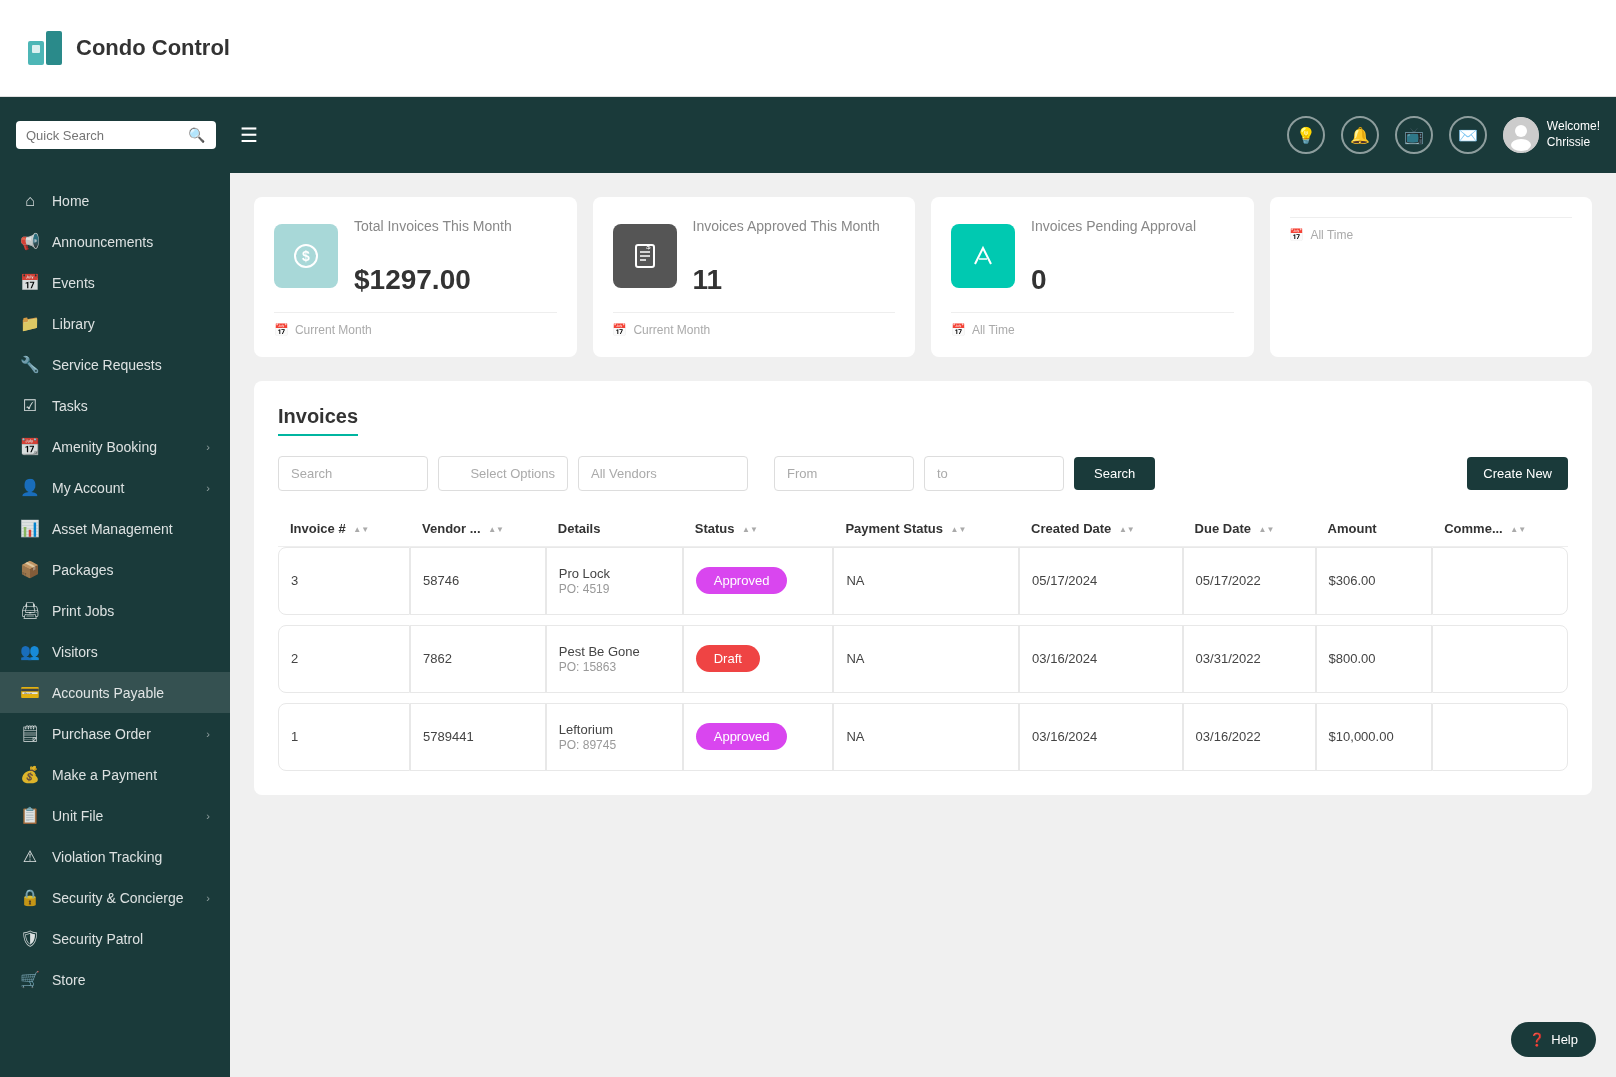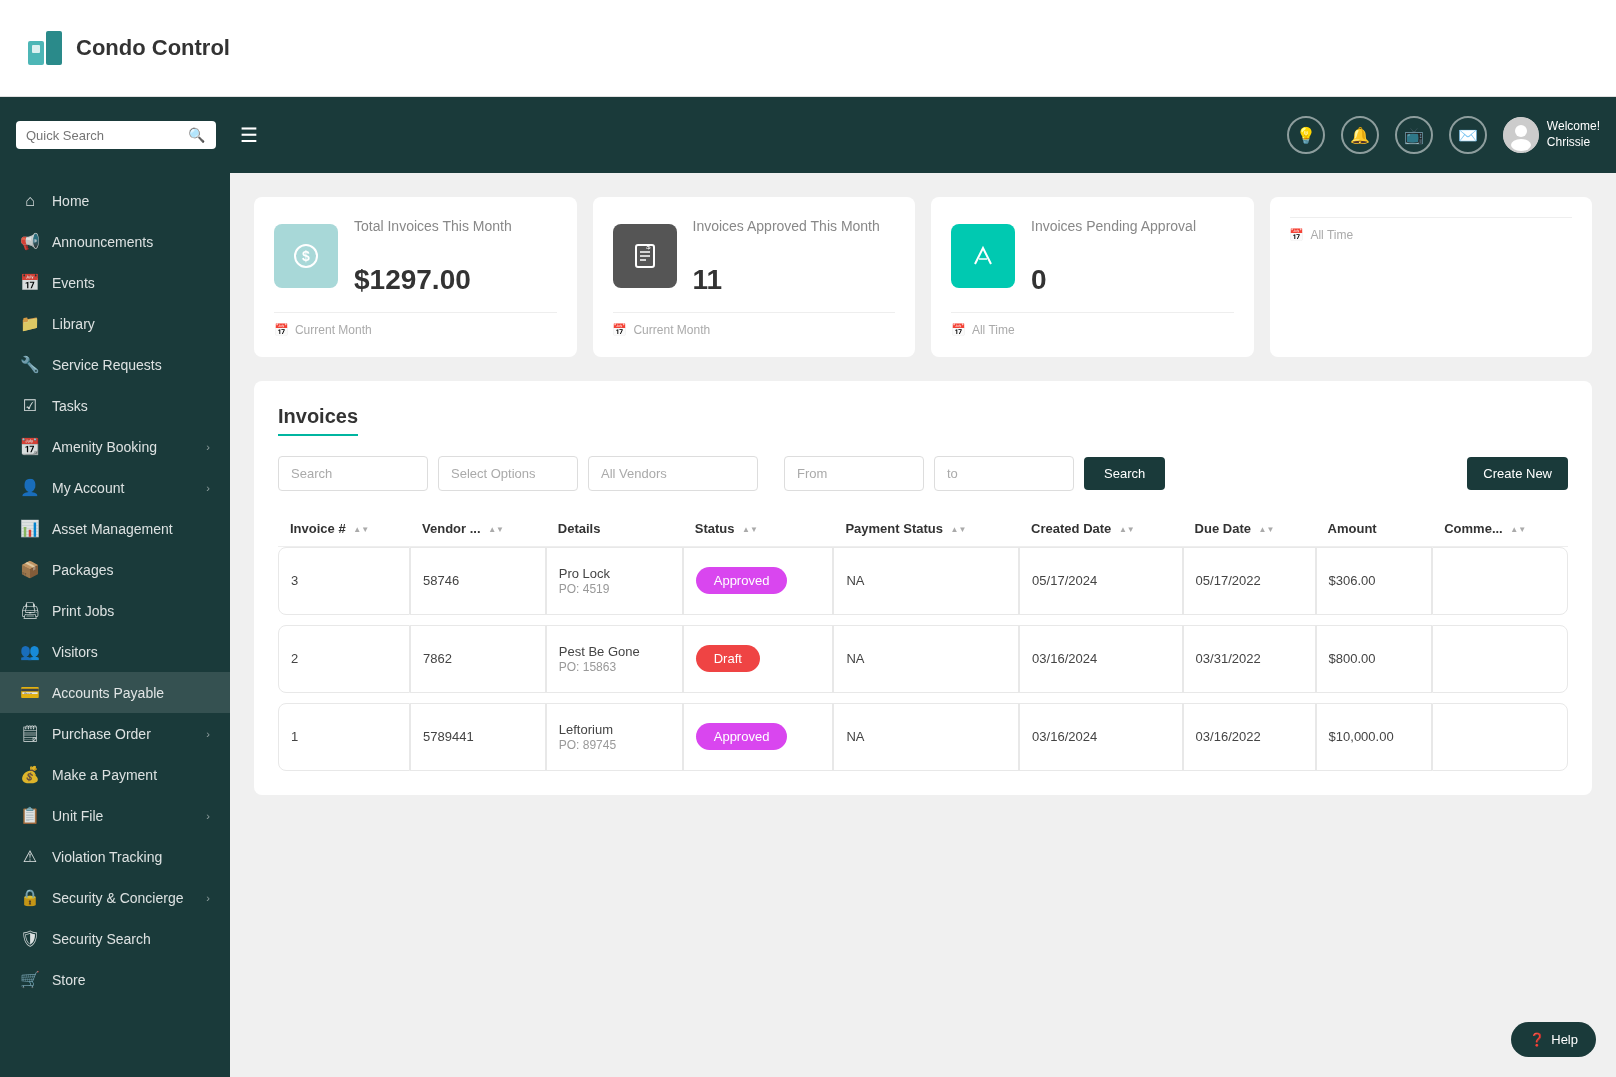--- a/index.html
+++ b/index.html
@@ -198,21 +198,21 @@
     .filter-input {
       border: 1px solid #ddd;
       border-radius: 4px;
       padding: 9px 12px;
       font-size: 13px;
       color: #555;
       outline: none;
     }
     .filter-input::placeholder { color: #aaa; }
     .filter-input.search-f { width: 150px; }
-    .filter-input.select-f { width: 140px; }
+    .filter-input.select-f { width: 130px; text-align: right; }
     .filter-input.vendor-f { width: 170px; }
     .filter-input.from-f { width: 140px; margin-left: 16px; }
     .filter-input.to-f { width: 140px; }
     .btn-search {
       background: #1a3a3a;
       color: #fff;
       border: none;
       border-radius: 4px;
       padding: 9px 20px;
       font-size: 13px;
@@ -403,21 +403,21 @@
       <span class="sidebar-icon">⚠</span>
       <span class="sidebar-label">Violation Tracking</span>
     </div>
     <div class="sidebar-item">
       <span class="sidebar-icon">🔒</span>
       <span class="sidebar-label">Security &amp; Concierge</span>
       <span class="sidebar-arrow">›</span>
     </div>
     <div class="sidebar-item">
       <span class="sidebar-icon">🛡</span>
-      <span class="sidebar-label">Security Search</span>
+      <span class="sidebar-label">Security Patrol</span>
     </div>
     <div class="sidebar-item">
       <span class="sidebar-icon">🛒</span>
       <span class="sidebar-label">Store</span>
     </div>
   </div>
 
   <div class="content">
 
     <div class="summary-cards">

